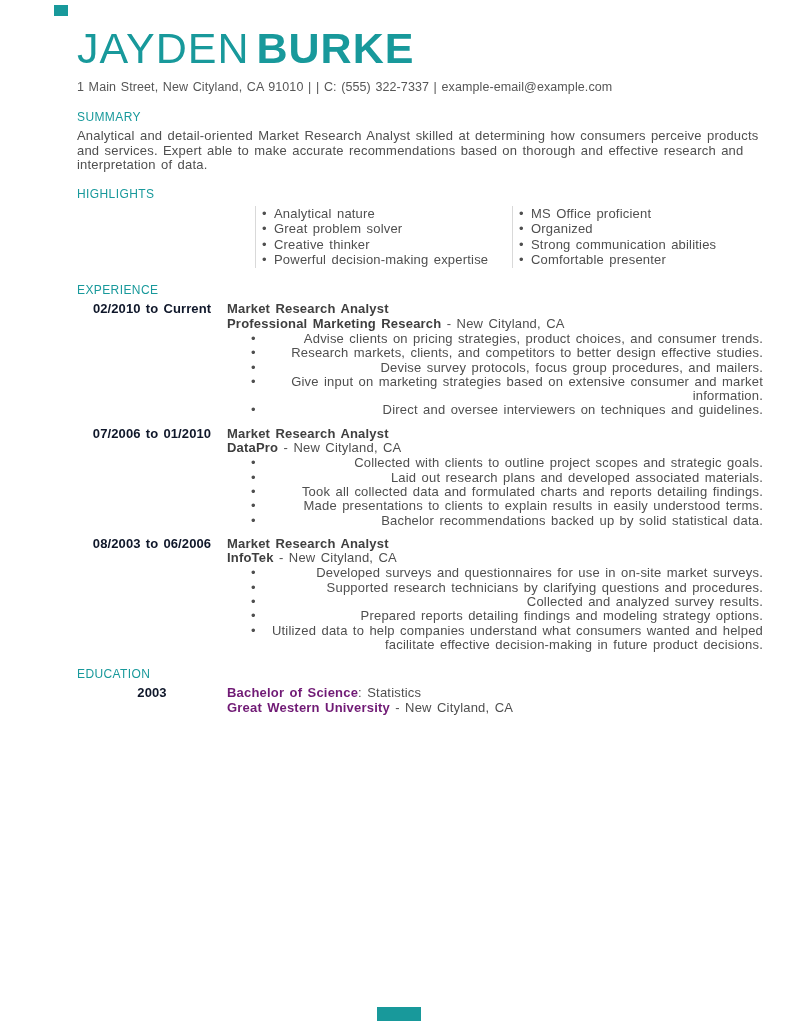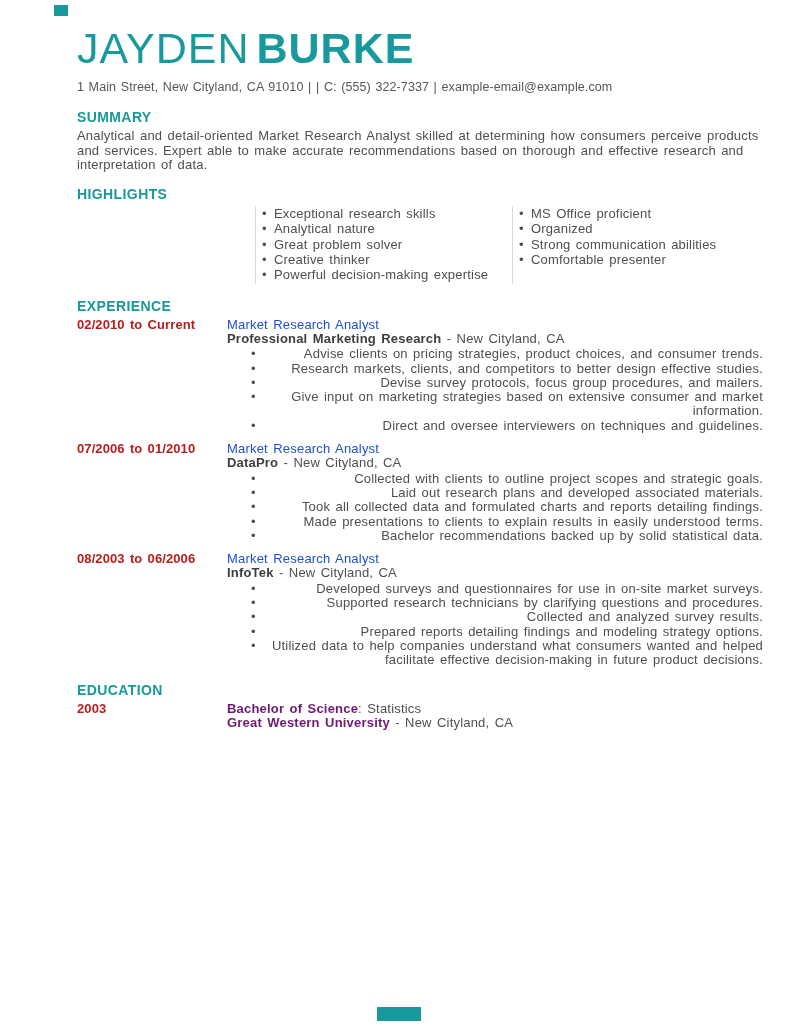--- a/index.html
+++ b/index.html
@@ -31,39 +31,39 @@
     color:var(--accent,#18999b);
     letter-spacing:1px;word-spacing:2px;
   }
   h1 .last{font-weight:700;margin-left:7px;}
   .contact{
     font-size:12.5px;color:#565656;margin:0 0 15px 0;
     letter-spacing:0.1px;word-spacing:1px;
   }
   h2{
     color:var(--accent,#18999b);
-    font-size:14px;line-height:16px;
+    font-size:12px;line-height:16px;
     margin:14px 0 4px 0;
-    font-weight:700;letter-spacing:0.4px;word-spacing:1px;
+    font-weight:400;letter-spacing:0.4px;word-spacing:1px;
   }
   .summary-text{margin:0;}
   
   .hl-table{display:flex;margin:2px 0 2px 178px;}
   .hl-col{
     width:257px;box-sizing:border-box;
     border-left:1px solid var(--divider,#d9d9d9);
     padding-top:1px;
   }
   .hl-col ul{margin:0;padding:0;list-style:none;}
   .hl-col li{position:relative;padding-left:18px;margin-bottom:1px;}
   .hl-col li::before{content:"\2022";position:absolute;left:6px;top:0;}
   
   .row{display:grid;grid-template-columns:150px 1fr;margin-bottom:9px;}
-  .dates{font-weight:700;color:#b91c1c;letter-spacing:0.1px;}
-  .job-title{font-weight:400;color:#1d4ed8;}
+  .dates{font-weight:700;color:#0f172a;letter-spacing:0.1px;text-align:center;}
+  .job-title{font-weight:700;color:#404040;}
   .company-line .bold{font-weight:700;color:#3e3e3e;text-align:right;}
   .job-body ul{margin:1px 0 0 24px;padding:0;list-style:none;max-width:512px;}
   .job-body li{position:relative;padding-left:18px;text-align:right;}
   .job-body li::before{content:"\2022";position:absolute;left:0;top:0;}
   .edu-line .bold{font-weight:700;color:#701a75;}
 </style>
 </head>
 <body>
 
 <div class="page">
@@ -80,21 +80,20 @@
   <section>
     <h2>SUMMARY</h2>
     <p class="summary-text">Analytical and detail-oriented Market Research Analyst skilled at determining how consumers perceive products and services. Expert able to make accurate recommendations based on thorough and effective research and interpretation of data.</p>
   </section>
 
   <section>
     <h2>HIGHLIGHTS</h2>
     <div class="hl-table">
       <div class="hl-col">
         <ul>
-          <li>Exceptional research skills</li>
           <li>Analytical nature</li>
           <li>Great problem solver</li>
           <li>Creative thinker</li>
           <li>Powerful decision-making expertise</li>
         </ul>
       </div>
       <div class="hl-col">
         <ul>
           <li>MS Office proficient</li>
           <li>Organized</li>

